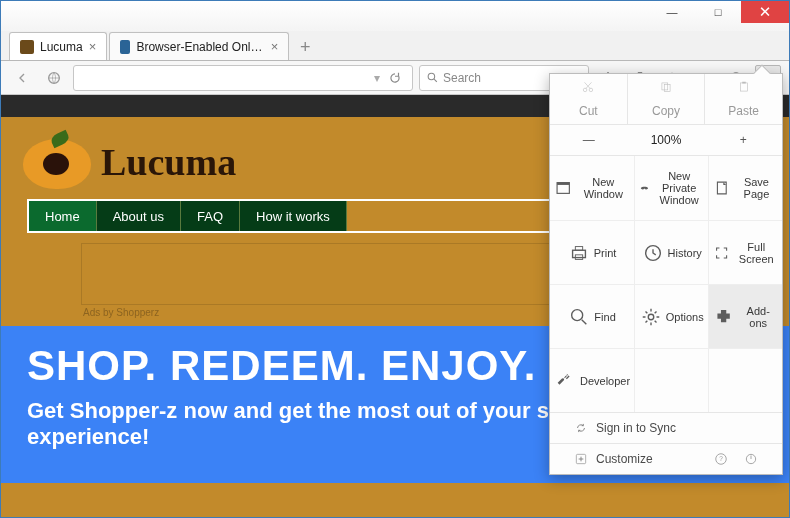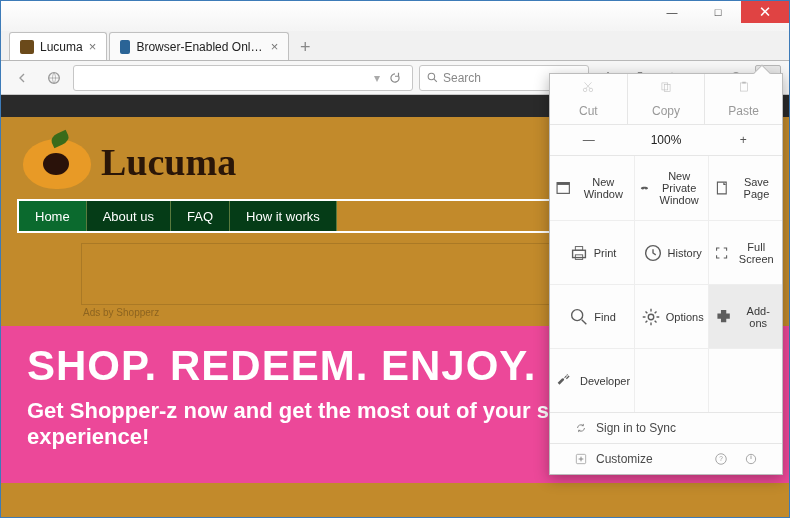--- a/index.html
+++ b/index.html
@@ -32,26 +32,26 @@
 
 
 .content { flex: 1; background: #c28a2b; position: relative; overflow: hidden; }
 .blackbar { height: 22px; background: #2a2a2a; }
 .header { padding: 18px 22px 10px; display:flex; align-items:center; gap:10px; }
 .logo { width:68px; height:54px; position:relative; }
 .logo .fruit { width:68px; height:50px; background:#e89a26; border-radius:50% 50% 48% 48%; position:absolute; bottom:0; }
 .logo .pit { width:26px; height:22px; background:#2a120a; border-radius:50%; position:absolute; left:20px; top:18px; }
 .logo .leaf { width:18px; height:12px; background:#3a6b1a; border-radius:50% 0; position:absolute; left:28px; top:-2px; transform:rotate(-25deg);}
 .brand { font-family: Georgia, serif; font-size: 38px; font-weight: bold; color: #2a1608; }
-.nav { margin: 0 16px; height: 34px; border: 2px solid #fff; display: flex; }
+.nav { margin: 0 26px; height: 34px; border: 2px solid #fff; display: flex; }
 .nav-item { padding: 0 16px; display:flex; align-items:center; color:#fff; font-size:13px; border-right: 1px solid #5a7a3e; background:#053c17; }
 .nav-item.active { background:#0b6a2e; }
 .adstrip { margin: 10px 50px 0 80px; height: 62px; border: 1px solid rgba(0,0,0,0.12); }
 .adnote { margin: 2px 0 8px 82px; font-size:10px; color:#8d6420;}
-.hero { background:#ec4899; color:#fff; padding: 16px 26px 32px; margin-top:6px;}
+.hero { background:#3b82f6; color:#fff; padding: 16px 26px 32px; margin-top:6px;}
 .hero h1 { font-size: 42px; font-weight: bold; letter-spacing: 1px; }
 .hero p { font-size: 22px; font-weight: bold; margin-top: 8px; line-height: 1.2;}
 
 
 .panel { position: absolute; top: 72px; right: 6px; width: 234px; background: #fdfdfd; border: 1px solid #bcbcbc; box-shadow: 0 4px 14px rgba(0,0,0,0.3); font-size: 12px; color: #444; }
 .panel .row { display: flex; align-items: center; border-bottom: 1px solid #e6e6e6; }
 .panel .third { flex:1; text-align:center; padding:6px 0; color:#999; display:flex; flex-direction:column; align-items:center; gap:10px;}
 .panel .third + .third { border-left:1px solid #e6e6e6; }
 .panel .zoom { justify-content:space-between; padding: 4px 0; }
 .panel .zoom .z { flex:1; text-align:center; padding:4px 0; color:#555; }

